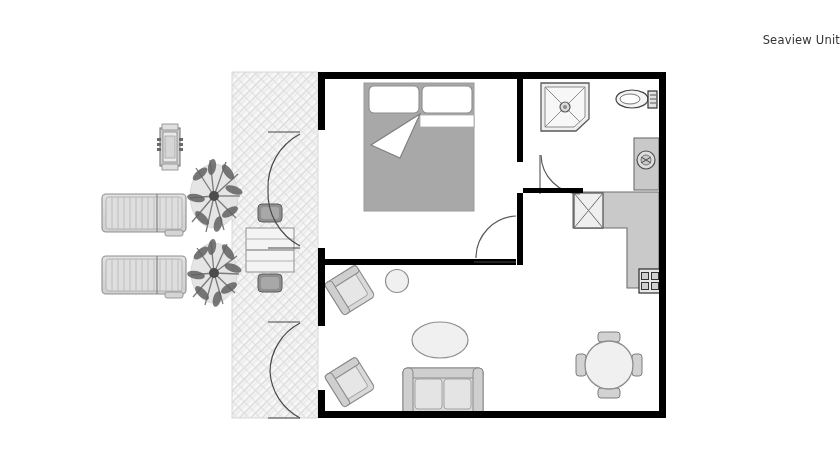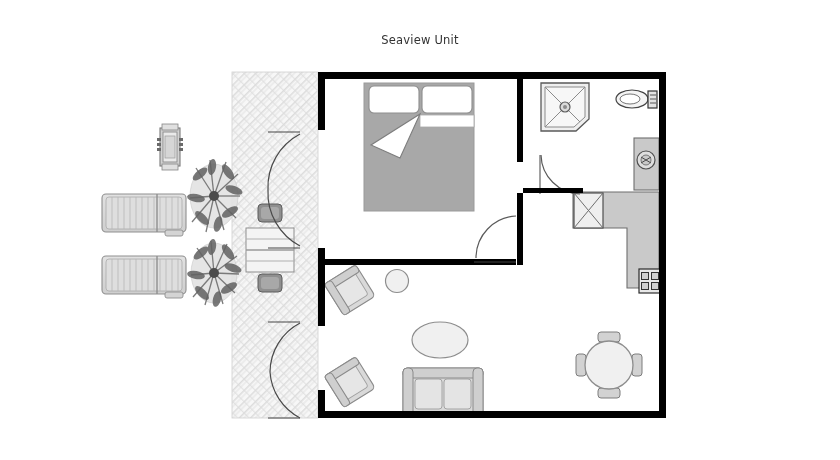--- a/index.html
+++ b/index.html
@@ -12,21 +12,21 @@
     height: 460px;
     position: relative;
     overflow: hidden;
     font-family: "DejaVu Sans", sans-serif;
   }
   #plan-title {
     position: absolute;
     left: 0;
     top: 33px;
     width: 840px;
-    text-align: center;
+    text-align: right;
     font-size: 11.5px;
     color: #333333;
     letter-spacing: 0.2px;
     font-family: "DejaVu Sans", sans-serif;
   }
   #floorplan-canvas {
     position: absolute;
     left: 0;
     top: 0;
     width: 840px;

